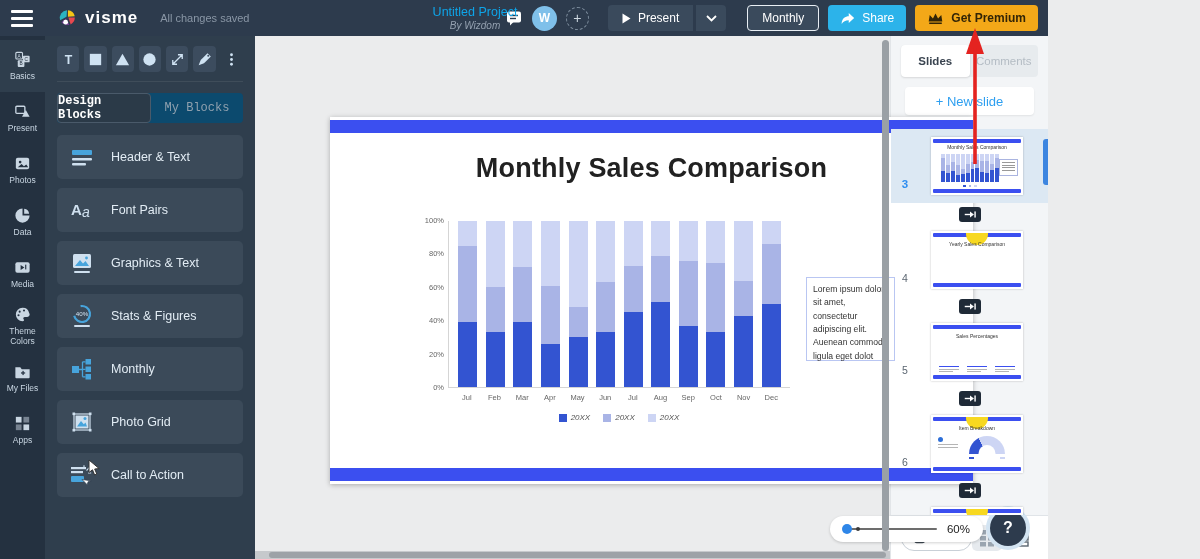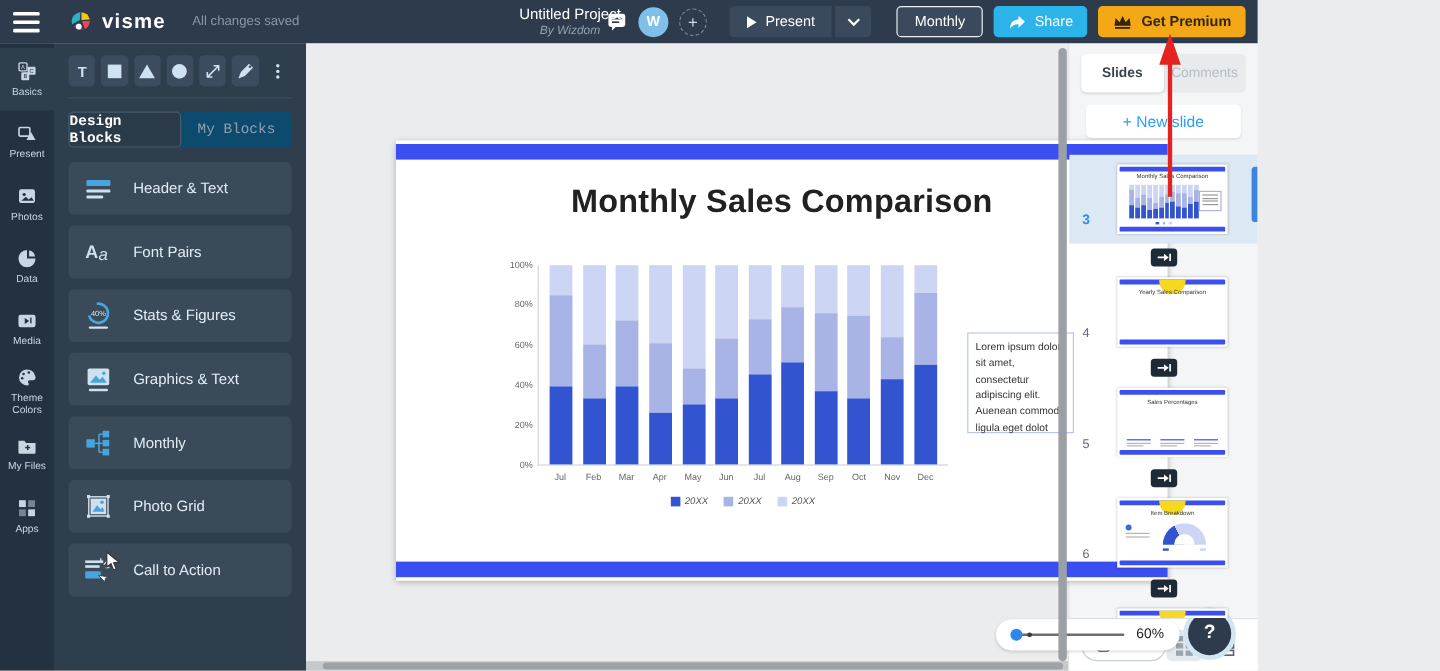--- a/index.html
+++ b/index.html
@@ -9,21 +9,21 @@
 
   
   .topbar { height:36px; background:#2d3b4d; display:flex; align-items:center; position:relative; flex:0 0 36px; z-index:5; }
   .hamburger { width:44px; height:36px; display:flex; flex-direction:column; justify-content:center; align-items:center; gap:4px; cursor:pointer; }
   .hamburger span { width:22px; height:3px; background:#fff; border-radius:1px; }
   .logo { display:flex; align-items:center; gap:7px; margin-left:12px; }
   .logo svg { width:22px; height:22px; }
   .logo-text { color:#fff; font-size:17px; font-weight:bold; letter-spacing:1px; }
   .save-status { color:#8a97a6; font-size:11px; margin-left:22px; }
   .project { position:absolute; left:395px; width:160px; text-align:center; }
-  .project-title { color:#ffffff; font-size:12.5px; }
+  .project-title { color:#0ea5e9; font-size:12.5px; }
   .project-byline { color:#94a1b0; font-size:10px; font-style:italic; margin-top:1px; }
   .tb-right { margin-left:auto; display:flex; align-items:center; gap:9px; padding-right:10px; }
   .comment-btn { width:18px; height:18px; display:flex; cursor:pointer; }
   .avatar { width:25px; height:25px; border-radius:50%; background:#7fc0ea; color:#fff; font-size:12px; font-weight:bold; display:flex; align-items:center; justify-content:center; }
   .plus-btn { width:23px; height:23px; border-radius:50%; border:1.4px dashed #7b8b9b; color:#cdd7e0; font-size:14px; display:flex; align-items:center; justify-content:center; cursor:pointer; }
   .btn { height:26px; border-radius:4px; display:flex; align-items:center; justify-content:center; font-size:12px; cursor:pointer; }
   .present-wrap { display:flex; gap:3px; margin-left:10px; }
   .btn-present { background:#3a4a5c; color:#fff; padding:0 14px; gap:7px; border-radius:4px 0 0 4px; }
   .btn-present-caret { background:#3a4a5c; width:30px; border-radius:0 4px 4px 0; }
   .btn-download { background:#3a4a5c; color:#fff; padding:0 14px; border:1px solid #e8eef4; margin-left:12px; }
@@ -325,34 +325,34 @@
           </div>
           <div class="block">
             <svg viewBox="0 0 28 28">
               <text x="3" y="19" font-size="15" font-weight="bold" fill="#cfe0ef">A</text>
               <text x="14" y="21" font-size="14" font-style="italic" fill="#cfe0ef">a</text>
             </svg>
             <div>Font Pairs</div>
           </div>
           <div class="block">
             <svg viewBox="0 0 28 28">
-              <circle cx="14" cy="12" r="8" fill="none" stroke="#47a4dc" stroke-width="2.2" stroke-dasharray="37 14" transform="rotate(-100 14 12)"></circle>
-              <text x="14" y="14.3" font-size="6.2" text-anchor="middle" fill="#cfe0ef">40%</text>
-              <rect x="6" y="23" width="16" height="2" rx="1" fill="#cfe0ef"></rect>
-            </svg>
-            <div>Stats &amp; Figures</div>
-          </div>
-          <div class="block">
-            <svg viewBox="0 0 28 28">
               <rect x="5" y="5" width="18" height="14" rx="1.5" fill="#cfe0ef"></rect>
               <path d="M7 17 L12 11 L15 14.5 L17.5 12 L21 17 Z" fill="#47a4dc"></path>
               <circle cx="18.5" cy="9" r="1.4" fill="#47a4dc"></circle>
               <rect x="6" y="22" width="16" height="2" rx="1" fill="#cfe0ef"></rect>
             </svg>
             <div>Graphics &amp; Text</div>
+          </div>
+          <div class="block">
+            <svg viewBox="0 0 28 28">
+              <circle cx="14" cy="12" r="8" fill="none" stroke="#47a4dc" stroke-width="2.2" stroke-dasharray="37 14" transform="rotate(-100 14 12)"></circle>
+              <text x="14" y="14.3" font-size="6.2" text-anchor="middle" fill="#cfe0ef">40%</text>
+              <rect x="6" y="23" width="16" height="2" rx="1" fill="#cfe0ef"></rect>
+            </svg>
+            <div>Stats &amp; Figures</div>
           </div>
           <div class="block">
             <svg viewBox="0 0 28 28">
               <rect x="4" y="11" width="7" height="7" fill="#47a4dc"></rect>
               <rect x="17.5" y="4" width="5.5" height="5.5" fill="#47a4dc"></rect>
               <rect x="17.5" y="11.5" width="5.5" height="5.5" fill="#47a4dc"></rect>
               <rect x="17.5" y="19" width="5.5" height="5.5" fill="#47a4dc"></rect>
               <path d="M11 14.5 H14.5 M14.5 6.8 V21.8 M14.5 6.8 H17.5 M14.5 14.3 H17.5 M14.5 21.8 H17.5" stroke="#47a4dc" stroke-width="1.3" fill="none"></path>
             </svg>
             <div>Monthly</div>

